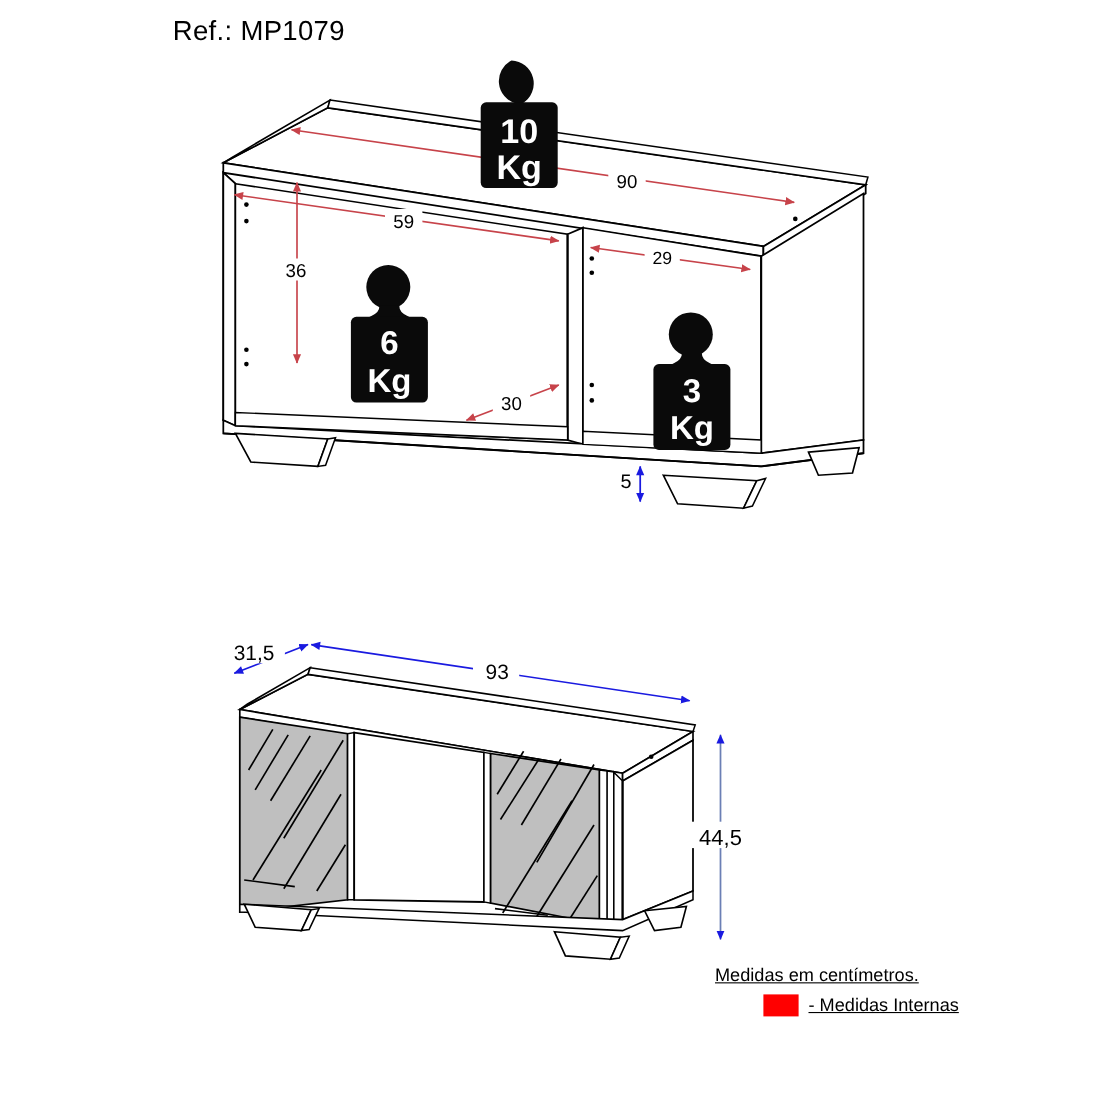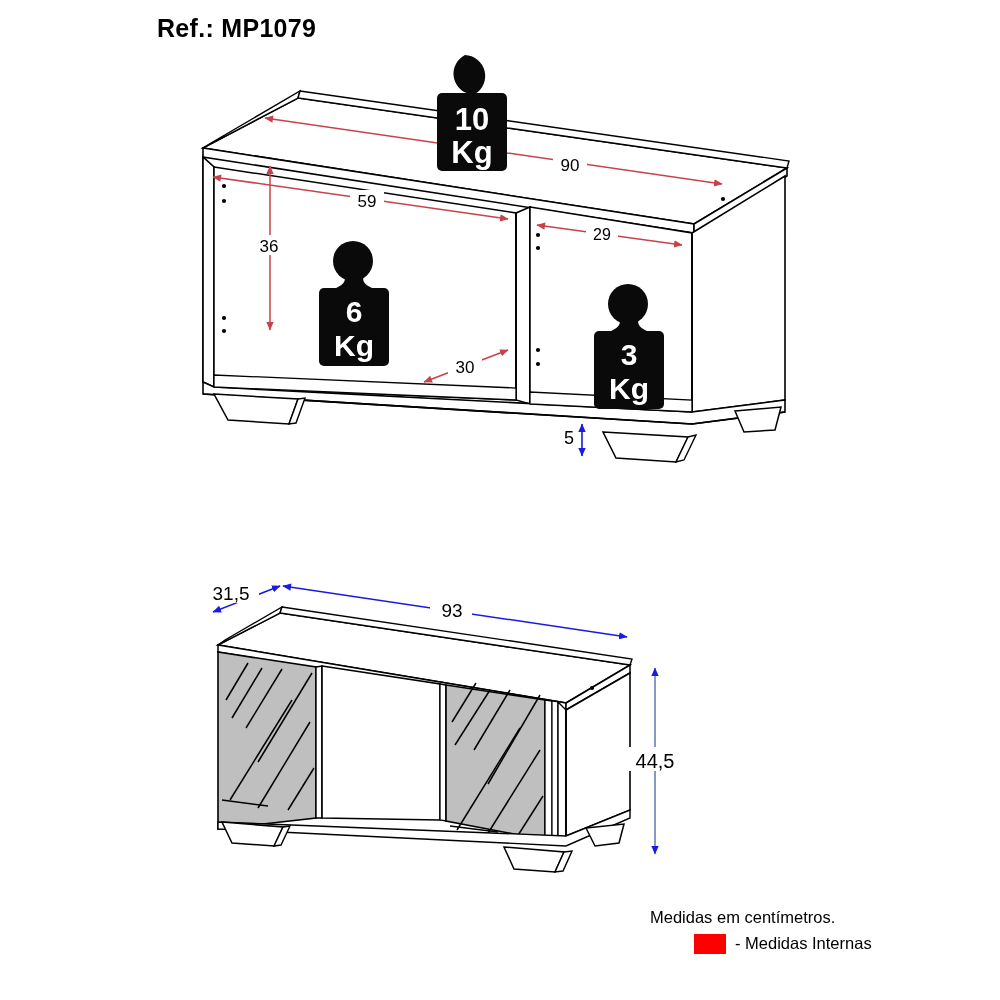--- a/index.html
+++ b/index.html
@@ -18,45 +18,47 @@
     position: absolute;
     left: 0; top: 0;
     width: 1000px;
     height: 1000px;
   }
   .ref-title {
     position: absolute;
     left: 157px;
     top: 14px;
     font-size: 25px;
-    font-weight: bold;
+    font-weight: normal;
     color: #000000;
     letter-spacing: 0.3px;
     white-space: nowrap;
   }
   svg.draw {
     position: absolute;
     left: 0; top: 0;
     width: 1000px;
     height: 1000px;
   }
   .legend {
     position: absolute;
     left: 650px;
-    top: 908px;
+    top: 878px;
     width: 330px;
+    text-decoration: underline;
   }
   .legend-title {
     font-size: 16.5px;
     color: #000;
     margin-bottom: 7px;
     white-space: nowrap;
   }
   .legend-row {
     display: flex;
+    align-items: center;
     margin-bottom: 6px;
     padding-left: 44px;
   }
   .swatch {
     width: 32px;
     height: 20px;
     display: inline-block;
     flex: 0 0 auto;
   }
   .legend-label {

